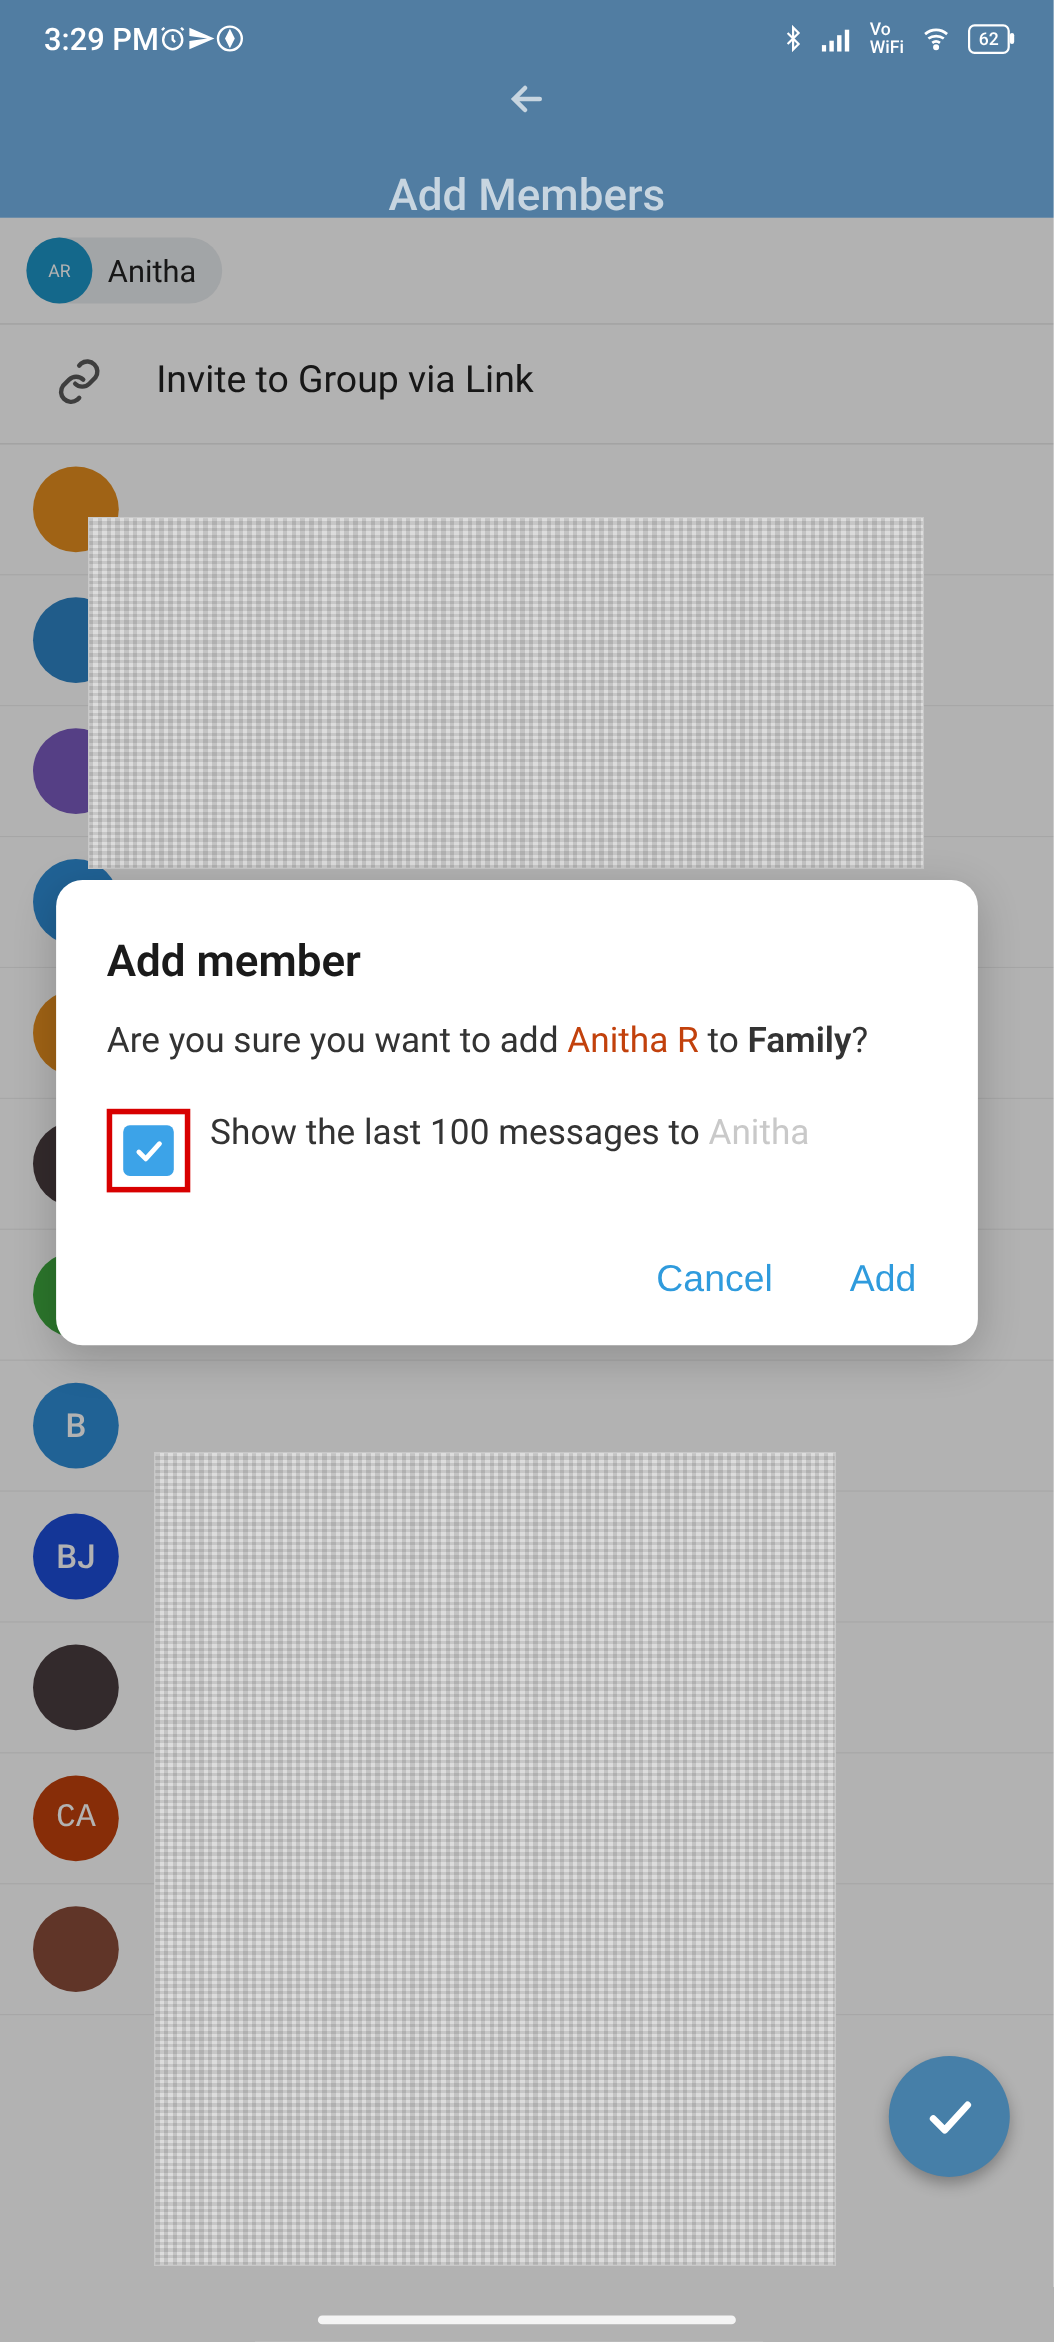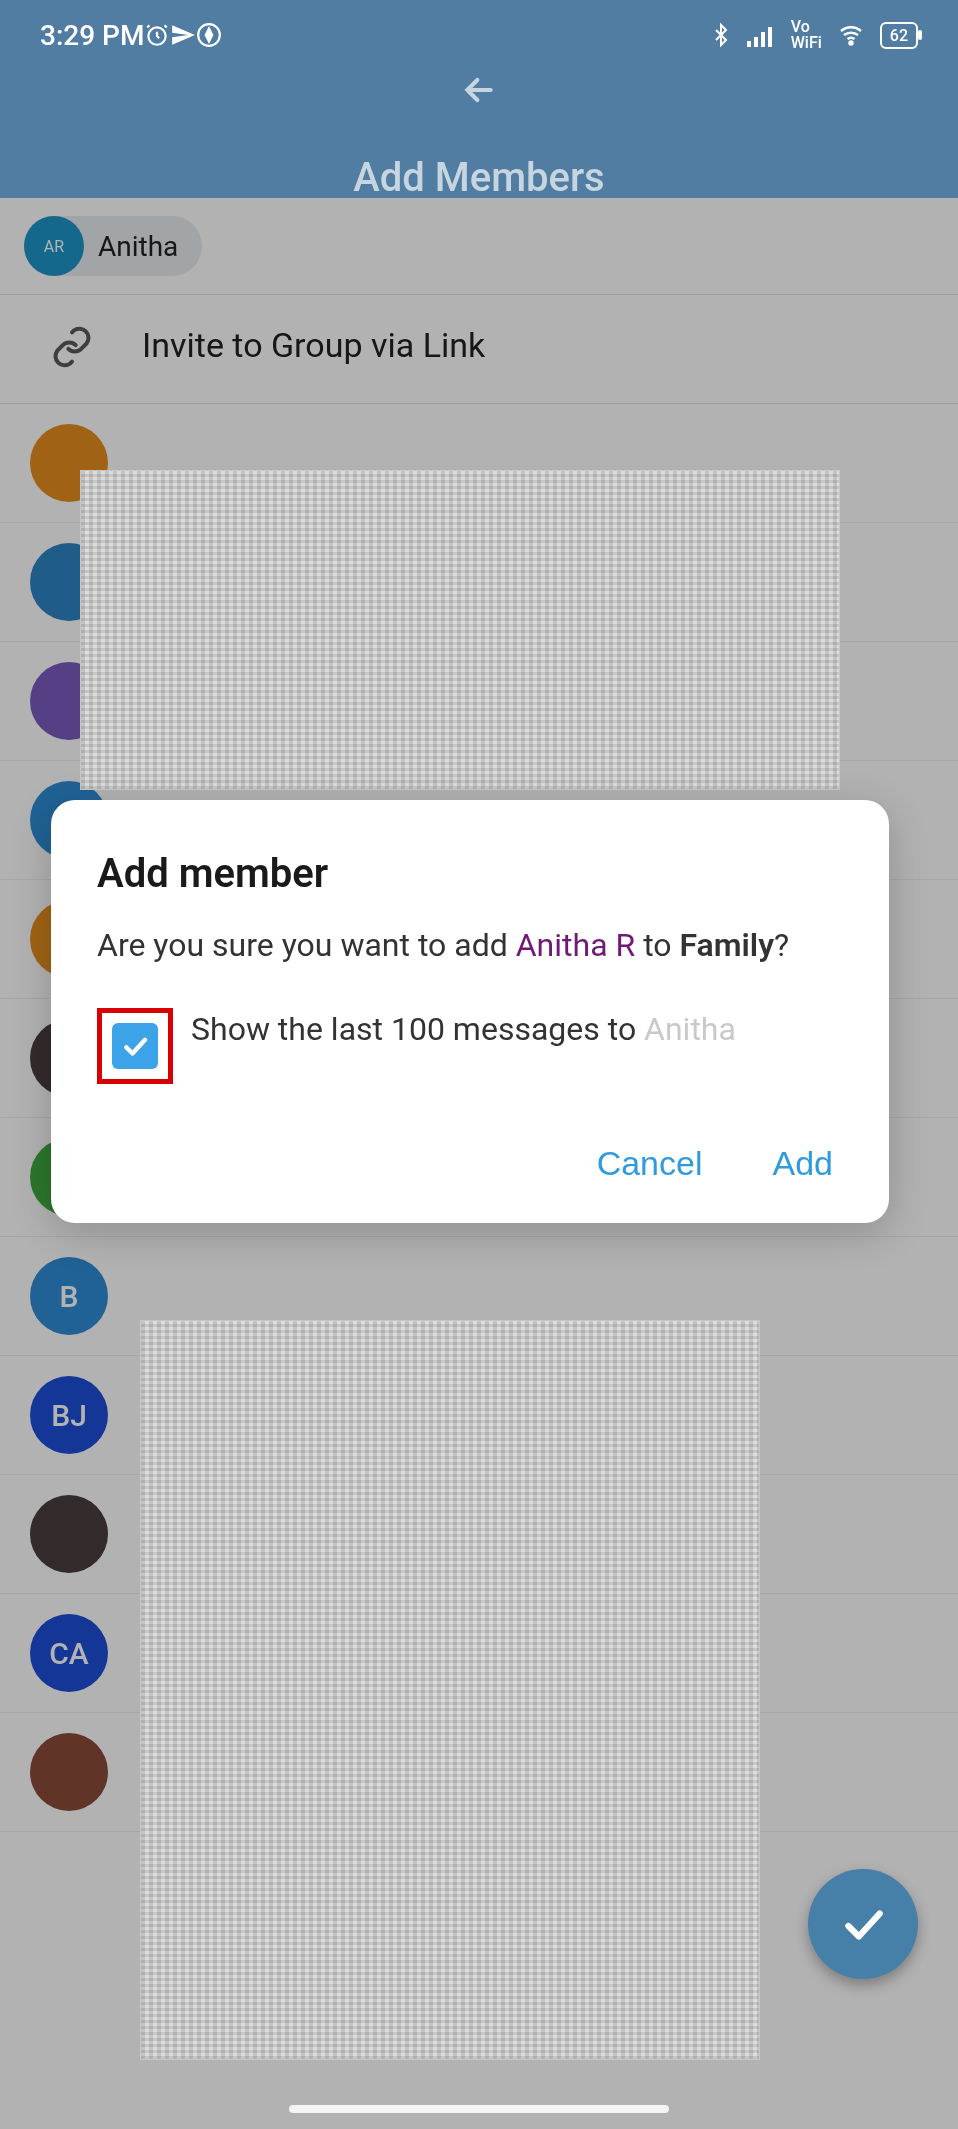--- a/index.html
+++ b/index.html
@@ -41,41 +41,41 @@
   .redacted-a { left:80px; top:470px; width:760px; height:320px; }
   .redacted-b { left:140px; top:1320px; width:620px; height:740px; }
 
   
   .dim { position:absolute; inset:198px 0 0 0; background: rgba(0,0,0,0.30); }
 
   
   .dialog { position:absolute; left:51px; top:800px; width:838px; background:#fff; border-radius:24px; padding: 50px 46px 40px; box-shadow: 0 10px 40px rgba(0,0,0,0.2); }
   .dialog-title { font-size: 40px; font-weight: 600; color:#1a1a1a; margin-bottom: 26px; }
   .dialog-msg { font-size: 32px; color:#333; line-height:1.4; margin-bottom: 40px; }
-  .dialog-msg .faded { color:#701a75; }
+  .dialog-msg .faded { color:#c2410c; }
   .dialog-msg .bold { font-weight:600; }
 
   .check-row { display:flex; align-items:flex-start; gap: 18px; margin-bottom: 40px; }
   .check-outline { border:5px solid #d80000; padding:10px; display:inline-flex; }
   .checkbox { width:46px; height:46px; background:#3ca3e8; border-radius:6px; display:flex; align-items:center; justify-content:center; }
   .check-text { font-size: 32px; color:#333; line-height:1.35; }
   .check-text .faded { color:#c9c9c9; }
 
   .dialog-actions { display:flex; justify-content:flex-end; gap: 70px; padding-right: 10px; }
   .dialog-btn { background:none; border:none; color:#2f9bdd; font-size:34px; font-weight:500; cursor:pointer;margin-top:20px; }
 
   
   .fab { position:absolute; right:40px; bottom:150px; width:110px; height:110px; border-radius:50%; background:#467fa8; display:flex; align-items:center; justify-content:center; box-shadow:0 6px 14px rgba(0,0,0,0.3); }
 
   
   .nav-ind { position:absolute; bottom:16px; left:50%; transform:translateX(-50%); width:380px; height:8px; background:#fff; border-radius:4px; opacity:0.85; }
 
   .av-orange{background:#e58f1f;} .av-blue{background:#2f84c6;} .av-purple{background:#7a5bbf;}
   .av-green{background:#3faa3f;} .av-teal{background:#2f8dd6;} .av-green2{background:#1d4ed8;}
-  .av-img{background:#4a3d40;} .av-red{background:#1d4ed8;} .av-brown{background:#8a4c3a;}
+  .av-img{background:#4a3d40;} .av-red{background:#c2410c;font-family:Liberation Mono, monospace;} .av-brown{background:#8a4c3a;}
 </style>
 </head>
 <body>
 
 <div class="status-bar">
   <div class="status-left">
     <span>3:29 PM</span>
     <span class="status-icon">
       <svg width="26" height="26" viewBox="0 0 24 24" fill="none" stroke="white" stroke-width="2">
           <circle cx="12" cy="13" r="8"></circle>

